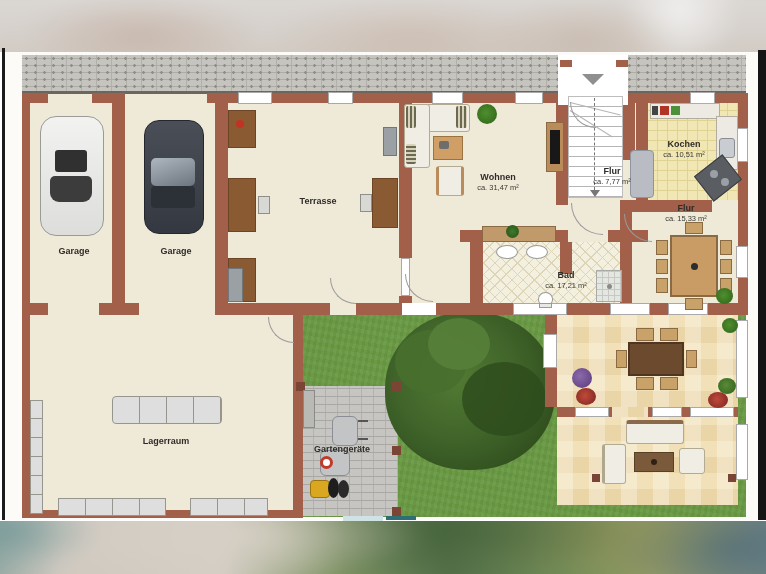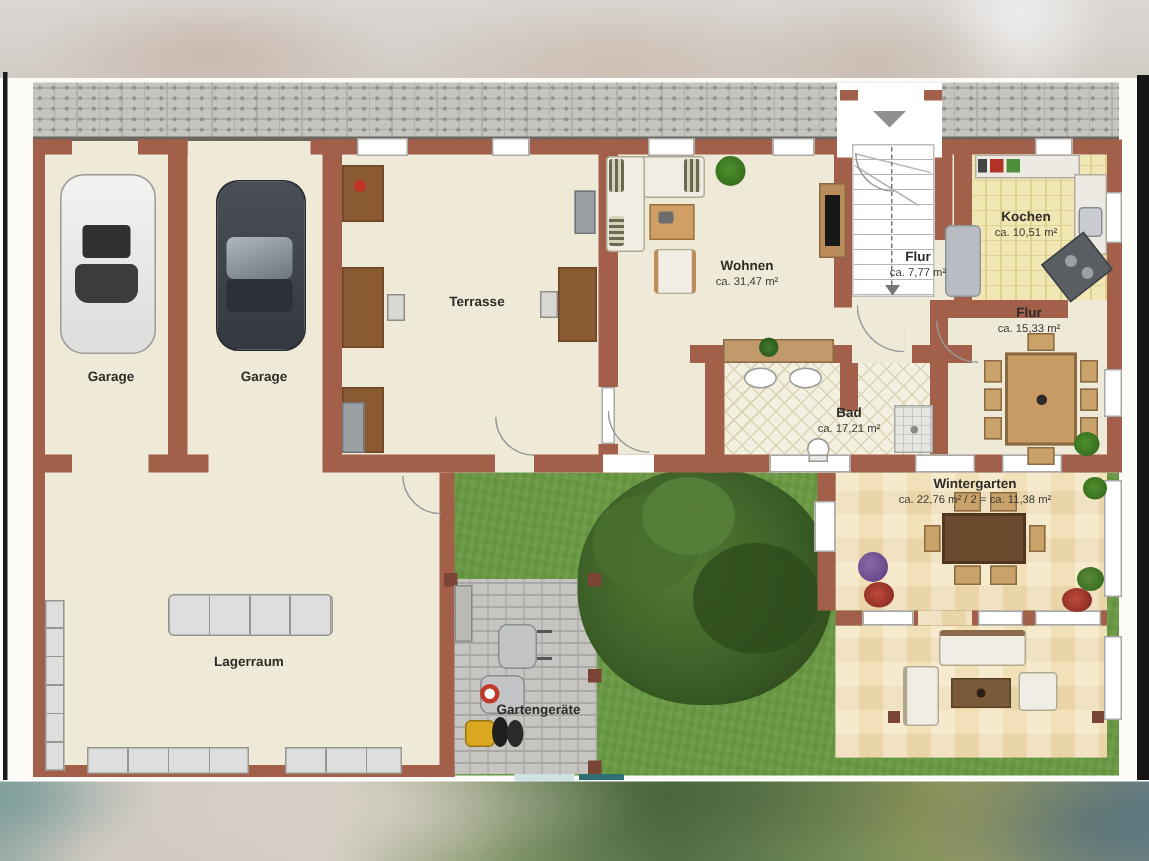--- a/index.html
+++ b/index.html
@@ -283,28 +283,24 @@
     <span class="sub">ca. 10,51 m²</span>
   </div>
   <div class="lbl" style="left:686px;top:203px;">
     <span>Flur</span>
     <span class="sub">ca. 15,33 m²</span>
   </div>
   <div class="lbl" style="left:566px;top:270px;">
     <span>Bad</span>
     <span class="sub">ca. 17,21 m²</span>
   </div>
-  <div class="lbl" style="left:650px;top:317px;">
-    <span>Wintergarten</span>
-    <span class="sub">ca. 22,76 m² / 2 = ca. 11,38 m²</span>
-  </div>
   <div class="lbl" style="left:166px;top:436px;">
     <span>Lagerraum</span>
   </div>
-  <div class="lbl" style="left:359px;top:444px;margin-top:24px;">
+  <div class="lbl" style="left:342px;top:444px;">
     <span>Gartengeräte</span>
   </div>
 
   <div class="band" style="top:0;height:52px;">
     <div class="band-inner bt"></div>
   </div>
   <div class="band" style="top:521px;height:53px;">
     <div class="band-inner bb"></div>
   </div>
   <div class="abs" style="left:2px;top:48px;width:3px;height:472px;background:#1b1b1b;"></div>

